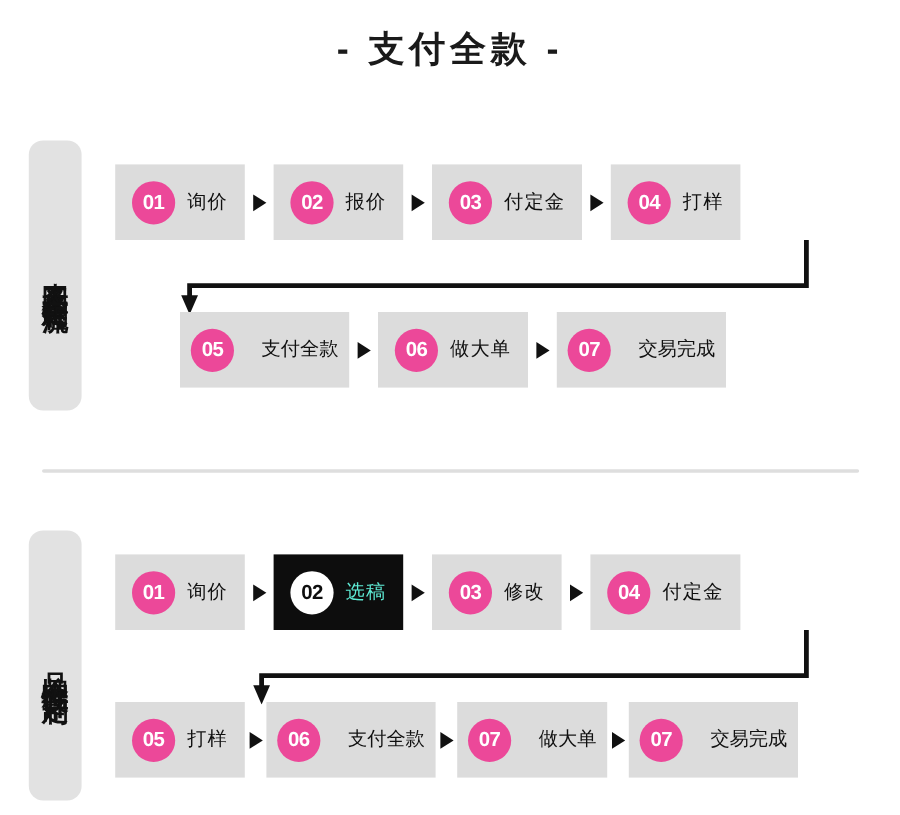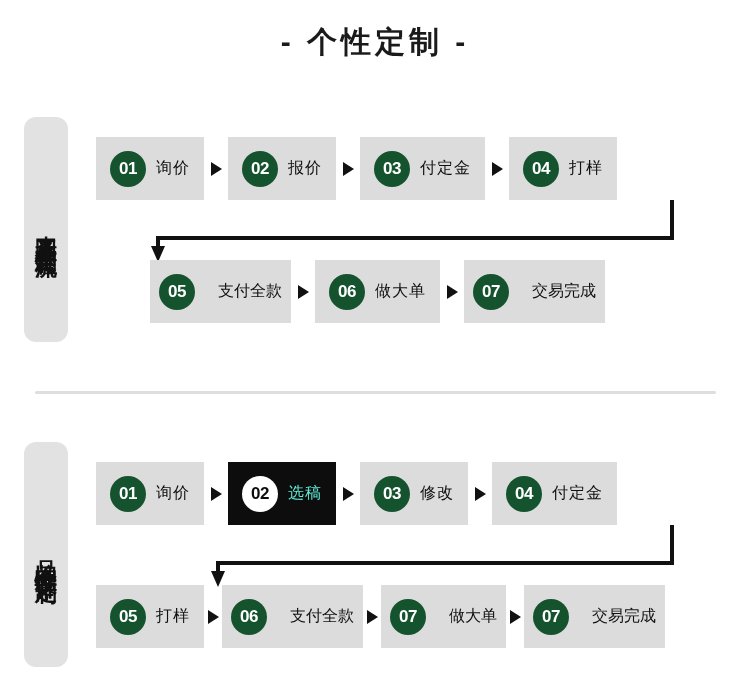--- a/index.html
+++ b/index.html
@@ -83,21 +83,21 @@
   }
   .step.inverted {
     background: #0d0d0d;
   }
 
   .step-num {
     width: 36px;
     height: 36px;
     min-width: 36px;
     border-radius: 50%;
-    background: #14532d;
+    background: #ec4899;
     color: #ffffff;
     font-size: 17px;
     font-weight: bold;
     display: flex;
     align-items: center;
     justify-content: center;
     letter-spacing: -0.5px;
     font-family: "Liberation Sans", "DejaVu Sans", sans-serif;
   }
   .step.inverted .step-num {
@@ -153,21 +153,21 @@
     top: 391px;
     width: 681px;
     height: 3px;
     background: #dedede;
     border-radius: 2px;
   }
 </style>
 </head>
 <body>
 
-<div class="page-title">- 个性定制 -</div>
+<div class="page-title">- 支付全款 -</div>
 
 <div class="flow-section" id="section-0">
 
   <div class="side-label">
     <span class="side-label-text">来图来样定制流程</span>
   </div>
 
   <div class="flow-row row-top">
 
     <div class="step">

